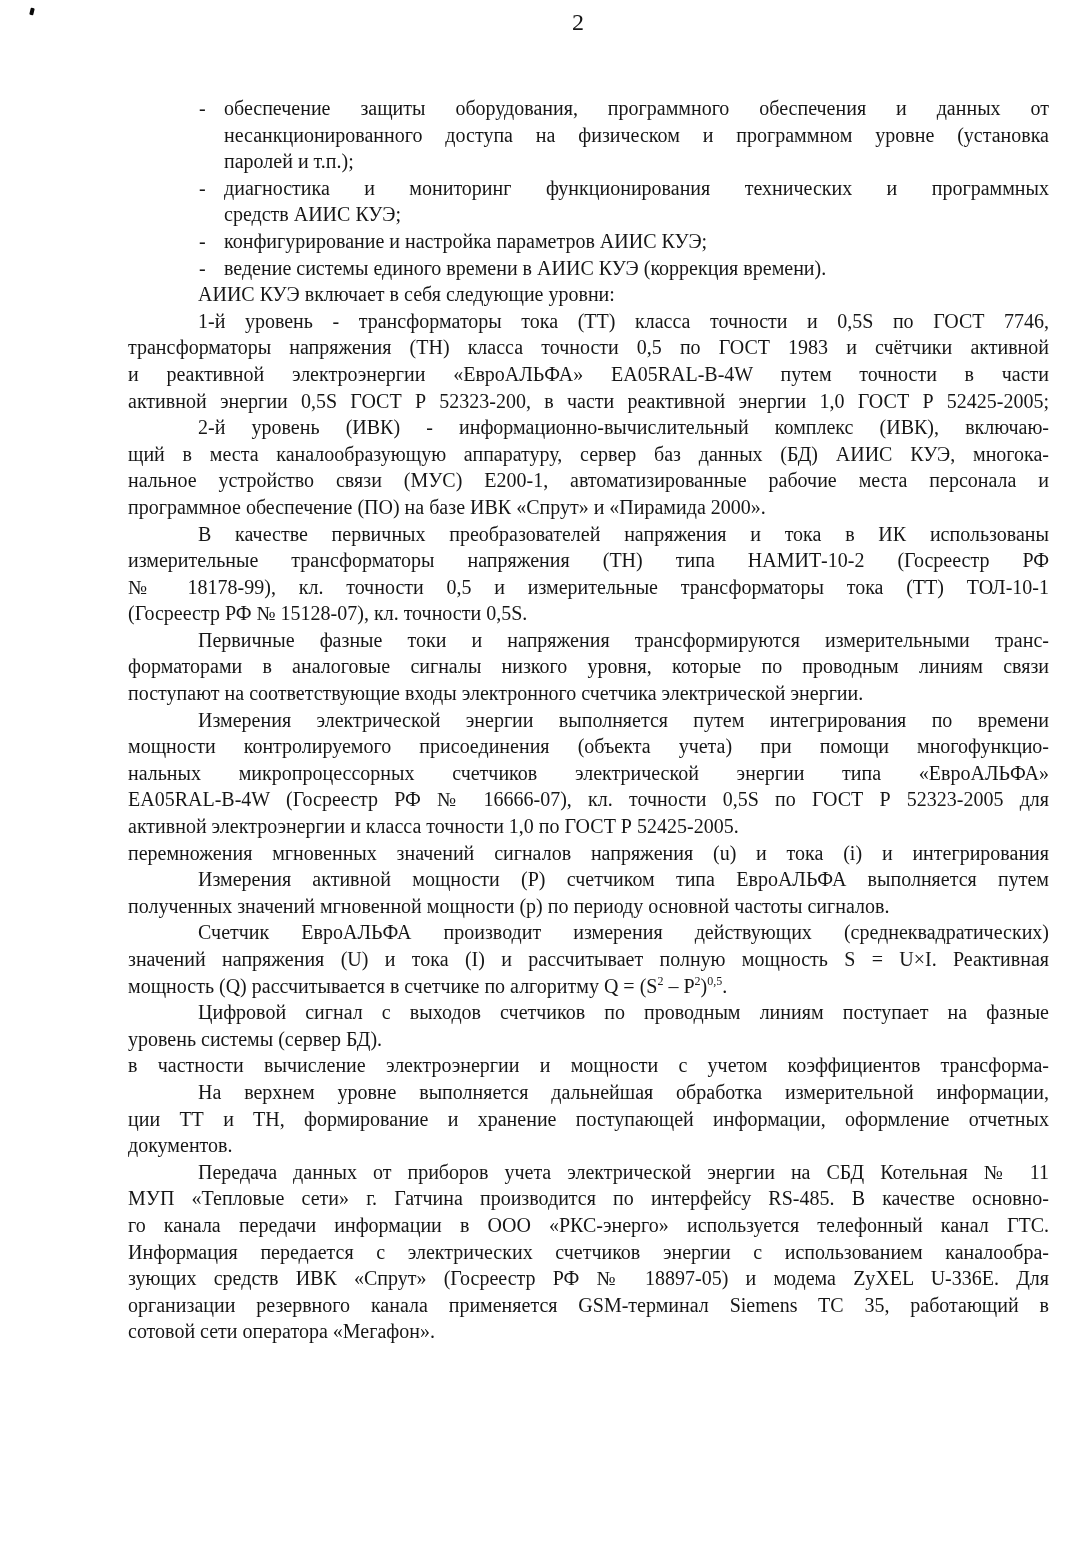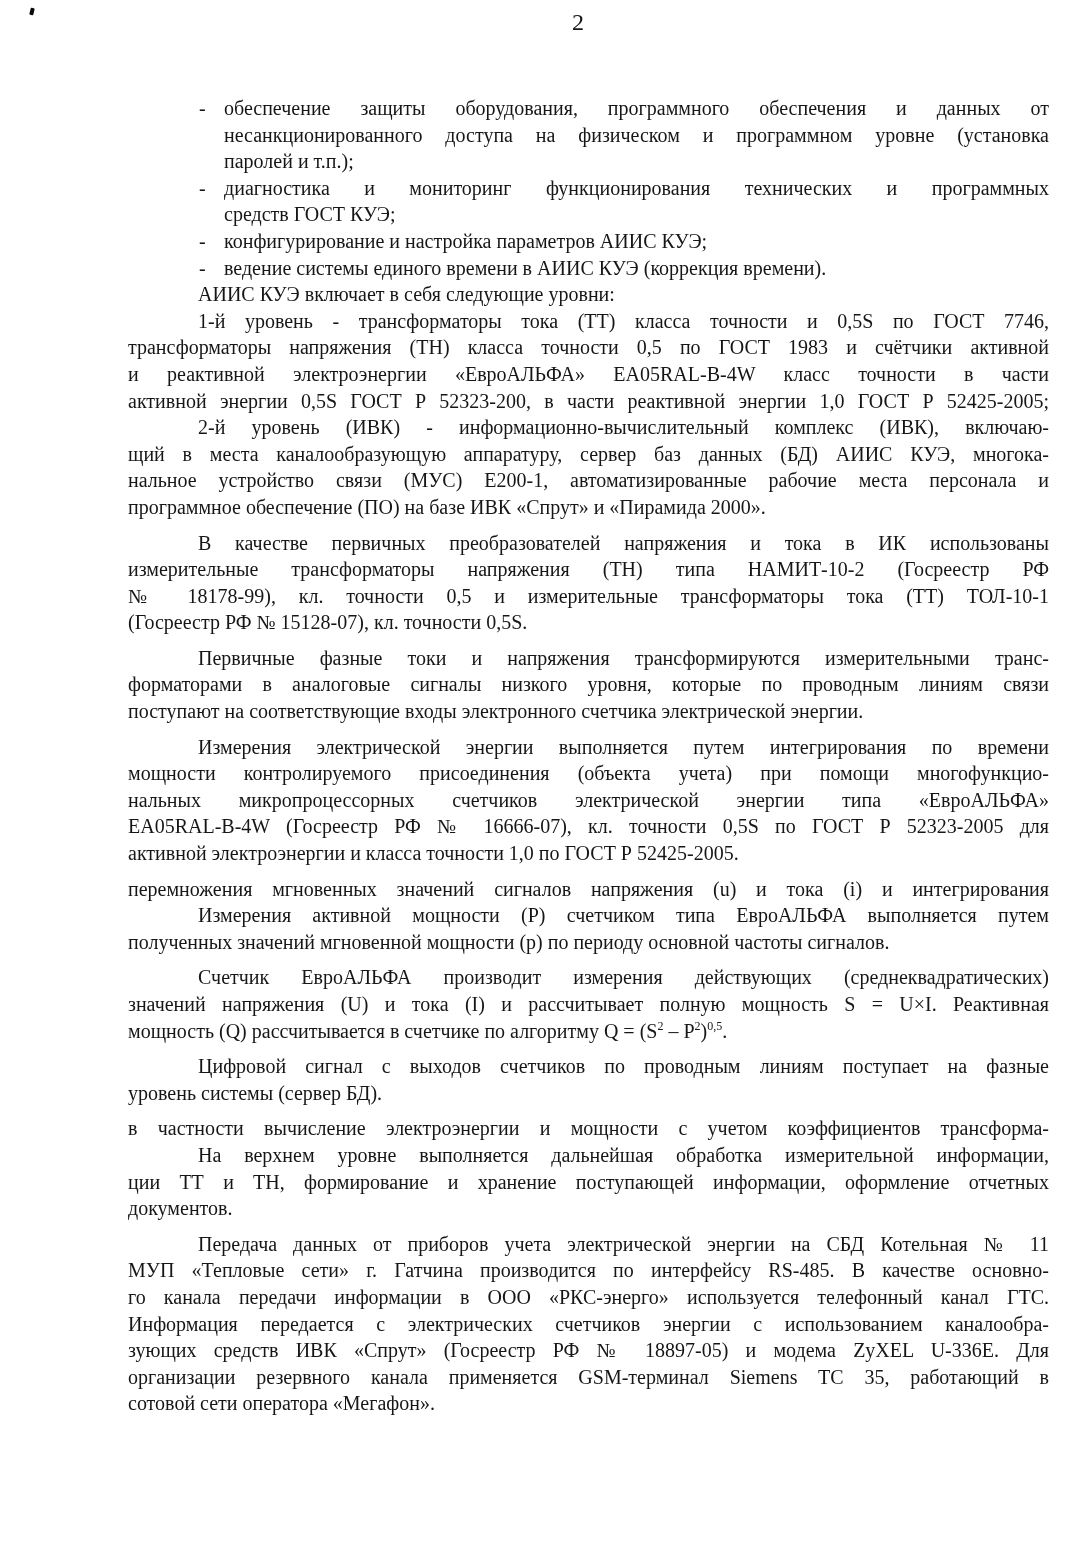--- a/index.html
+++ b/index.html
@@ -21,21 +21,21 @@
     border-radius: 1px; transform: rotate(14deg);
   }
   .doc {
     position: absolute; left: 128px; top: 95px; width: 921px;
     font-size: 20px; line-height: 26.6px;
     text-rendering: optimizeLegibility;
   }
   .ln { text-align: justify; text-align-last: justify; text-justify: inter-word; white-space: normal; }
   .ln.end { text-align-last: left; }
   .ln.ind { padding-left: 70px; }
-  .para { margin-top: 9px; }
+  .para { }
   .li { margin-left: 96px; position: relative; }
   .li .dash { position: absolute; left: -25px; top: 0; }
   sup {
     font-size: 12px; line-height: 0;
     vertical-align: baseline; position: relative; top: -8px;
   }
 </style>
 </head>
 <body>
 
@@ -45,39 +45,39 @@
 <div class="doc">
 
   <div class="li">
     <div class="ln"><span class="dash">-</span><span>обеспечение защиты оборудования, программного обеспечения и данных от</span></div>
     <div class="ln">несанкционированного доступа на физическом и программном уровне (установка</div>
     <div class="ln end">паролей и т.п.);</div>
   </div>
 
   <div class="li">
     <div class="ln"><span class="dash">-</span><span>диагностика и мониторинг функционирования технических и программных</span></div>
-    <div class="ln end">средств ГОСТ КУЭ;</div>
+    <div class="ln end">средств АИИС КУЭ;</div>
   </div>
 
   <div class="li">
     <div class="ln end"><span class="dash">-</span><span>конфигурирование и настройка параметров АИИС КУЭ;</span></div>
   </div>
 
   <div class="li">
     <div class="ln end"><span class="dash">-</span><span>ведение системы единого времени в АИИС КУЭ (коррекция времени).</span></div>
   </div>
 
   <div>
     <div class="ln end ind">АИИС КУЭ включает в себя следующие уровни:</div>
   </div>
 
   <div>
     <div class="ln ind">1-й уровень - трансформаторы тока (ТТ) класса точности и 0,5S по ГОСТ 7746,</div>
     <div class="ln">трансформаторы напряжения (ТН) класса точности 0,5 по ГОСТ 1983 и счётчики активной</div>
-    <div class="ln">и реактивной электроэнергии «ЕвроАЛЬФА» EA05RAL-B-4W класс точности в части</div>
+    <div class="ln">и реактивной электроэнергии «ЕвроАЛЬФА» EA05RAL-B-4W путем точности в части</div>
     <div class="ln">активной энергии 0,5S ГОСТ Р 52323-200, в части реактивной энергии 1,0 ГОСТ Р 52425-2005;</div>
   </div>
 
   <div>
     <div class="ln ind">2-й уровень (ИВК) - информационно-вычислительный комплекс (ИВК), включаю-</div>
     <div class="ln">щий в места каналообразующую аппаратуру, сервер баз данных (БД) АИИС КУЭ, многока-</div>
     <div class="ln">нальное устройство связи (МУС) Е200-1, автоматизированные рабочие места персонала и</div>
     <div class="ln end">программное обеспечение (ПО) на базе ИВК «Спрут» и «Пирамида 2000».</div>
   </div>
 

